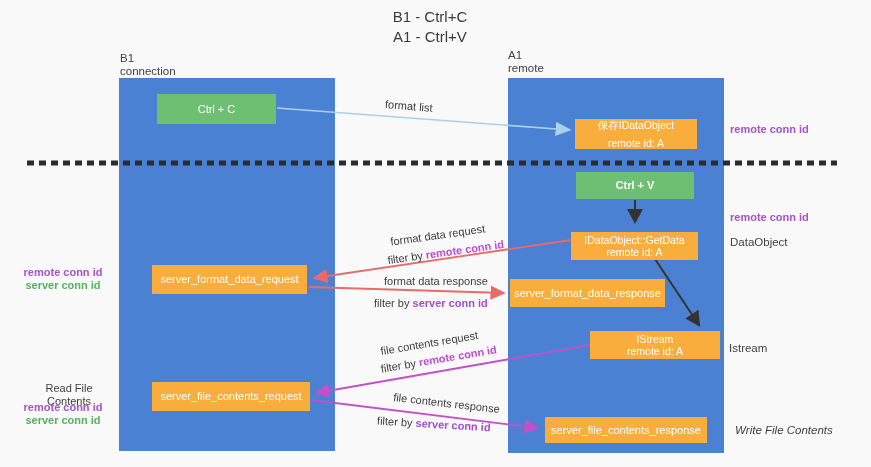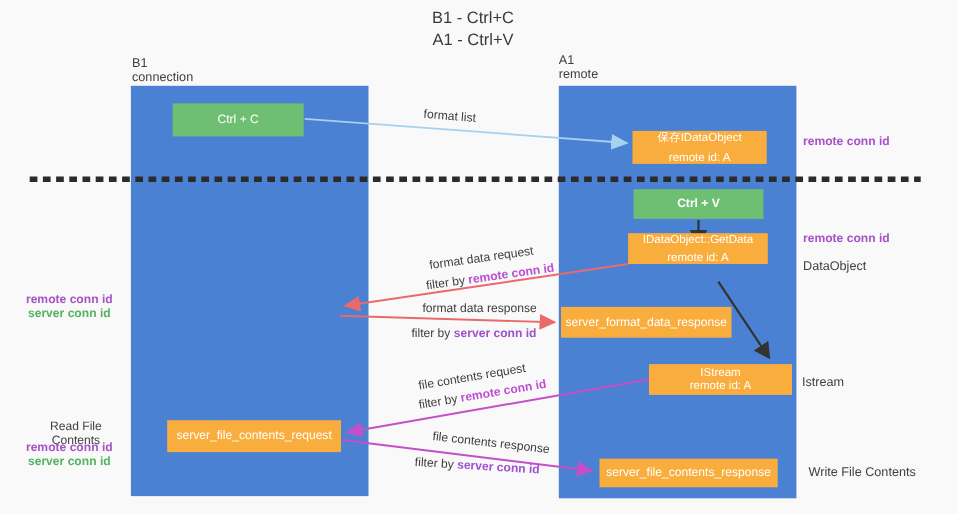--- a/index.html
+++ b/index.html
@@ -30,36 +30,36 @@
   .box {
     position:absolute; display:flex; flex-direction:column;
     align-items:center; justify-content:center;
     color:#ffffff; text-align:center; font-size:11px; line-height:13px;
   }
   .box.orange { background:#f9ad3d; }
   .box.green  { background:#6fbf72; }
   .b-ctrl-c { left:157px; top:94px;  width:119px; height:30px; }
   .b-save   { left:575px; top:119px; width:122px; height:30px; font-size:10.5px; line-height:12.5px;justify-content:space-between; }
   .b-ctrl-v { left:576px; top:172px; width:118px; height:27px;font-weight:bold; }
-  .b-getdata{ left:571px; top:212px; width:127px; height:28px; font-size:10.5px; line-height:12.5px;justify-content:space-between; }
+  .b-getdata{ left:571px; top:232px; width:127px; height:28px; font-size:10.5px; line-height:12.5px; }
   .b-fmt-req{ left:152px; top:265px; width:155px; height:29px; }
   .b-fmt-res{ left:510px; top:279px; width:155px; height:28px; }
   .b-istream{ left:590px; top:331px; width:130px; height:28px; font-size:10.5px; line-height:12.5px; }
   .b-file-req{ left:152px; top:382px; width:158px; height:29px;justify-content:center; }
   .b-file-res{ left:545px; top:417px; width:162px; height:26px; }
 
   .side { position:absolute; font-size:11px; line-height:13px; }
   .purple { color:#a653c8; font-weight:bold; }
   .greenlbl { color:#53b35e; font-weight:bold; }
   .plain { color:#3f3f3f; font-weight:normal; }
   .s-remote1 { left:730px; top:123px; }
   .s-remote2 { left:730px; top:211px; }
   .s-dataobj { left:730px; top:236px; font-size:11.5px; }
   .s-istream { left:729px; top:342px; font-size:11.5px; }
-  .s-write   { left:735px; top:424px; font-size:11.5px; }
+  .s-write   { left:735px; top:424px; font-size:11.5px;font-style:italic; }
   .s-pair1 { left:16px; top:266px; width:94px; text-align:center; }
   .s-read  { left:22px; top:382px; width:94px; text-align:center; font-size:11px; }
   .s-pair2 { left:16px; top:401px; width:94px; text-align:center; }
 
   .alabel {
     position:absolute; font-size:11px; color:#3d3d3d;
     white-space:nowrap; transform-origin:center center;
   }
   .em-remote { color:#bb4ed2; font-weight:bold; }
   .em-server { color:#a04fd0; font-weight:bold; }
@@ -139,20 +139,23 @@
 
   <div class="box green b-ctrl-v">
     <div>Ctrl + V</div>
   </div>
 
   <div class="box orange b-getdata">
     <div>IDataObject::GetData</div>
     <div>remote id: A</div>
   </div>
 
+  <div class="box orange b-fmt-req">
+    <div>server_format_data_request</div>
+  </div>
 
   <div class="box orange b-fmt-res">
     <div>server_format_data_response</div>
   </div>
 
   <div class="box orange b-istream">
     <div>IStream</div>
     <div>remote id: A</div>
   </div>
 

